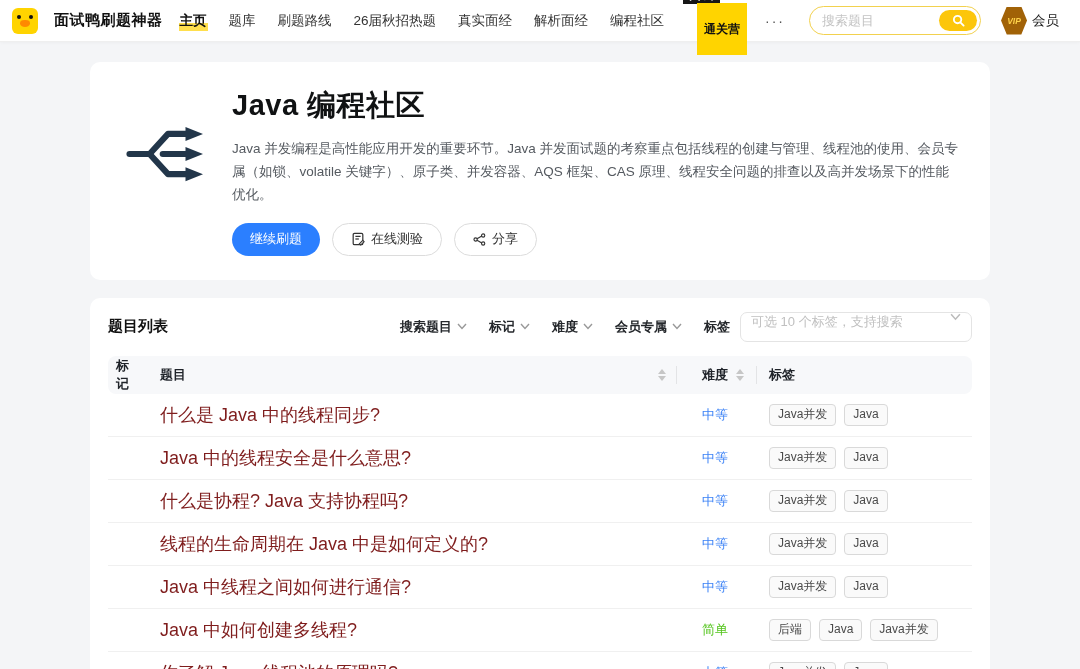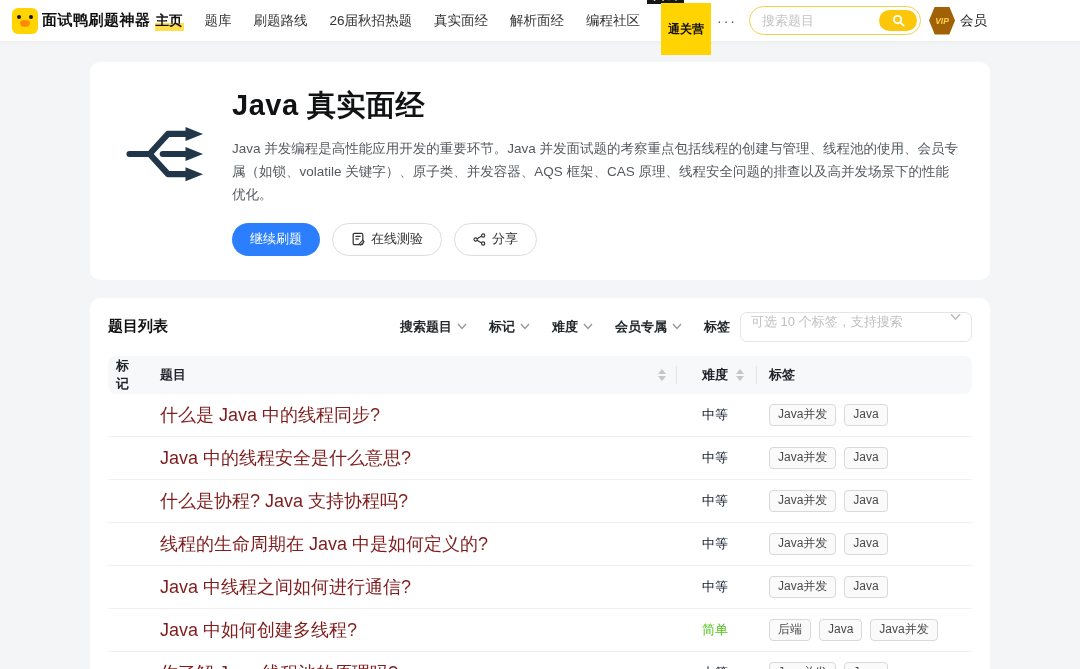--- a/index.html
+++ b/index.html
@@ -1,21 +1,21 @@
 <!DOCTYPE html>
 <html><head>
 <meta charset="utf-8">
 <style>
   * { margin:0; padding:0; box-sizing:border-box; }
   html,body { width:1080px; height:669px; overflow:hidden;
     font-family:"Liberation Sans","DejaVu Sans",sans-serif; background:#f4f5f7; color:#222; }
 
   
   .topnav { position:relative; height:42px; background:#fff; border-bottom:1px solid #efefef;
-    display:flex; align-items:center; padding:0 12px; gap:4px; white-space:nowrap;
+    display:flex; align-items:center; padding:0 12px; gap:16px; white-space:nowrap;
     box-shadow:0 1px 3px rgba(0,0,0,.03); }
   .logo { width:26px; height:26px; background:#ffd400; border-radius:6px; position:relative; flex:0 0 auto; cursor:pointer; }
   .logo .eye { position:absolute; top:7px; width:4px; height:4px; border-radius:50%; background:#111; }
   .logo .eye.l { left:5px; } .logo .eye.r { right:5px; }
   .logo .beak { position:absolute; top:12px; left:8px; width:10px; height:7px; border-radius:45% 45% 50% 50%; background:#ff8a00; }
   .brand { font-size:15px; font-weight:700; color:#111; letter-spacing:.5px; }
   .nav-items { display:flex; align-items:center; gap:20px; font-size:13.5px; color:#333; }
   .nav-item { cursor:pointer; padding:2px 1px; }
   .nav-item.active { font-weight:700; color:#111;
     background:linear-gradient(transparent 58%, #ffdf4d 58%, #ffdf4d 95%, transparent 95%); }
@@ -71,21 +71,21 @@
   .th-diff { padding-left:26px; } .th-tags { padding-left:13px; }
   .sorter { display:flex; flex-direction:column; gap:2px; cursor:pointer; padding:2px; }
   .caret-up { width:0; height:0; border-left:4px solid transparent; border-right:4px solid transparent; border-bottom:5px solid #c6c6c6; }
   .caret-down { width:0; height:0; border-left:4px solid transparent; border-right:4px solid transparent; border-top:5px solid #c6c6c6; }
 
   .row { display:grid; grid-template-columns:44px 1fr 80px 216px; align-items:center; height:43px;
     border-bottom:1px solid #f0f0f0; }
   .cell { padding:0 8px; }
   .q-link { color:#7f1d1d; font-size:18px; text-decoration:none; cursor:pointer; }
   .diff { font-size:13px; font-weight:500; padding-left:26px; }
-  .diff.medium { color:#0f172a; } .diff.easy { color:#52c41a; }
+  .diff.medium { color:#3b82f6; } .diff.easy { color:#52c41a; }
   .tags-cell { display:flex; gap:8px; padding-left:13px; }
   .chip { font-size:12px; color:#4a4a4a; background:#fafafa; border:1px solid #d9d9d9; border-radius:4px;
     padding:2.5px 8px; line-height:1.3; cursor:pointer; }
 </style>
 </head>
 <body>
 
 <header class="topnav">
   <div class="logo">
     <span class="eye l"></span>
@@ -142,21 +142,21 @@
           <path d="M27 48 L48 71 H70"></path>
         </g>
         <g fill="#22364a">
           <polygon points="68,17 88,25 68,33"></polygon>
           <polygon points="68,40 88,48 68,56"></polygon>
           <polygon points="68,63 88,71 68,79"></polygon>
         </g>
       </svg>
     </div>
     <div class="hero-body">
-      <h1 class="hero-title">Java 真实面经</h1>
+      <h1 class="hero-title">Java 编程社区</h1>
       <p class="hero-desc">Java 并发编程是高性能应用开发的重要环节。Java 并发面试题的考察重点包括线程的创建与管理、线程池的使用、会员专属（如锁、volatile 关键字）、原子类、并发容器、AQS 框架、CAS 原理、线程安全问题的排查以及高并发场景下的性能优化。</p>
       <div class="btn-row">
         <button class="btn btn-primary">继续刷题</button>
         <button class="btn btn-ghost">
           <svg width="14" height="14" viewBox="0 0 16 16">
             <rect x="2.5" y="1.5" width="11" height="13" rx="1.5" fill="none" stroke="#333" stroke-width="1.4"></rect>
             <line x1="5" y1="5" x2="11" y2="5" stroke="#333" stroke-width="1.4"></line>
             <line x1="5" y1="8" x2="9" y2="8" stroke="#333" stroke-width="1.4"></line>
             <path d="M9.5 13.5 L13.5 9.5 L15 11 L11 15 Z" fill="#fff" stroke="#333" stroke-width="1.2"></path>
           </svg>

